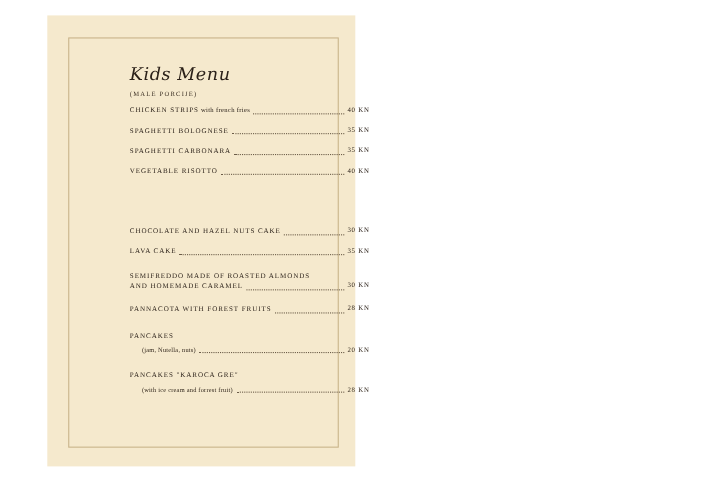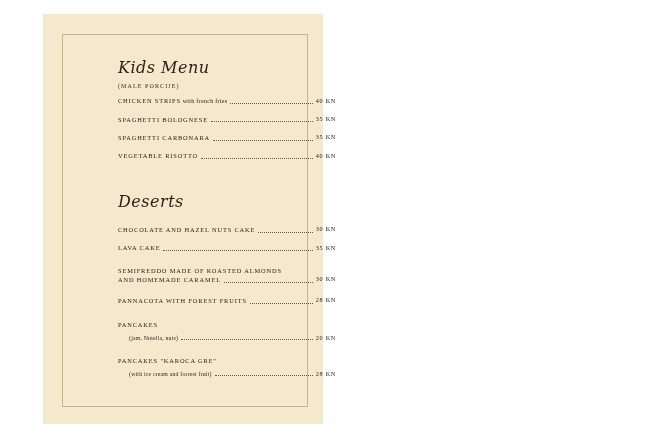--- a/index.html
+++ b/index.html
@@ -160,21 +160,20 @@
       </div>
 
       <div class="item">
         <span class="name">VEGETABLE RISOTTO</span>
         <span class="dots"></span>
         <span class="price">40 kn</span>
       </div>
     </div>
 
     <div class="section" id="deserts-section">
-      <h2 class="section-title">Deserts</h2>
 
       <div class="item" style="margin-top:14px;">
         <span class="name">CHOCOLATE AND HAZEL NUTS CAKE</span>
         <span class="dots"></span>
         <span class="price">30 kn</span>
       </div>
 
       <div class="item" style="margin-bottom:13px;">
         <span class="name">LAVA CAKE</span>
         <span class="dots"></span>

